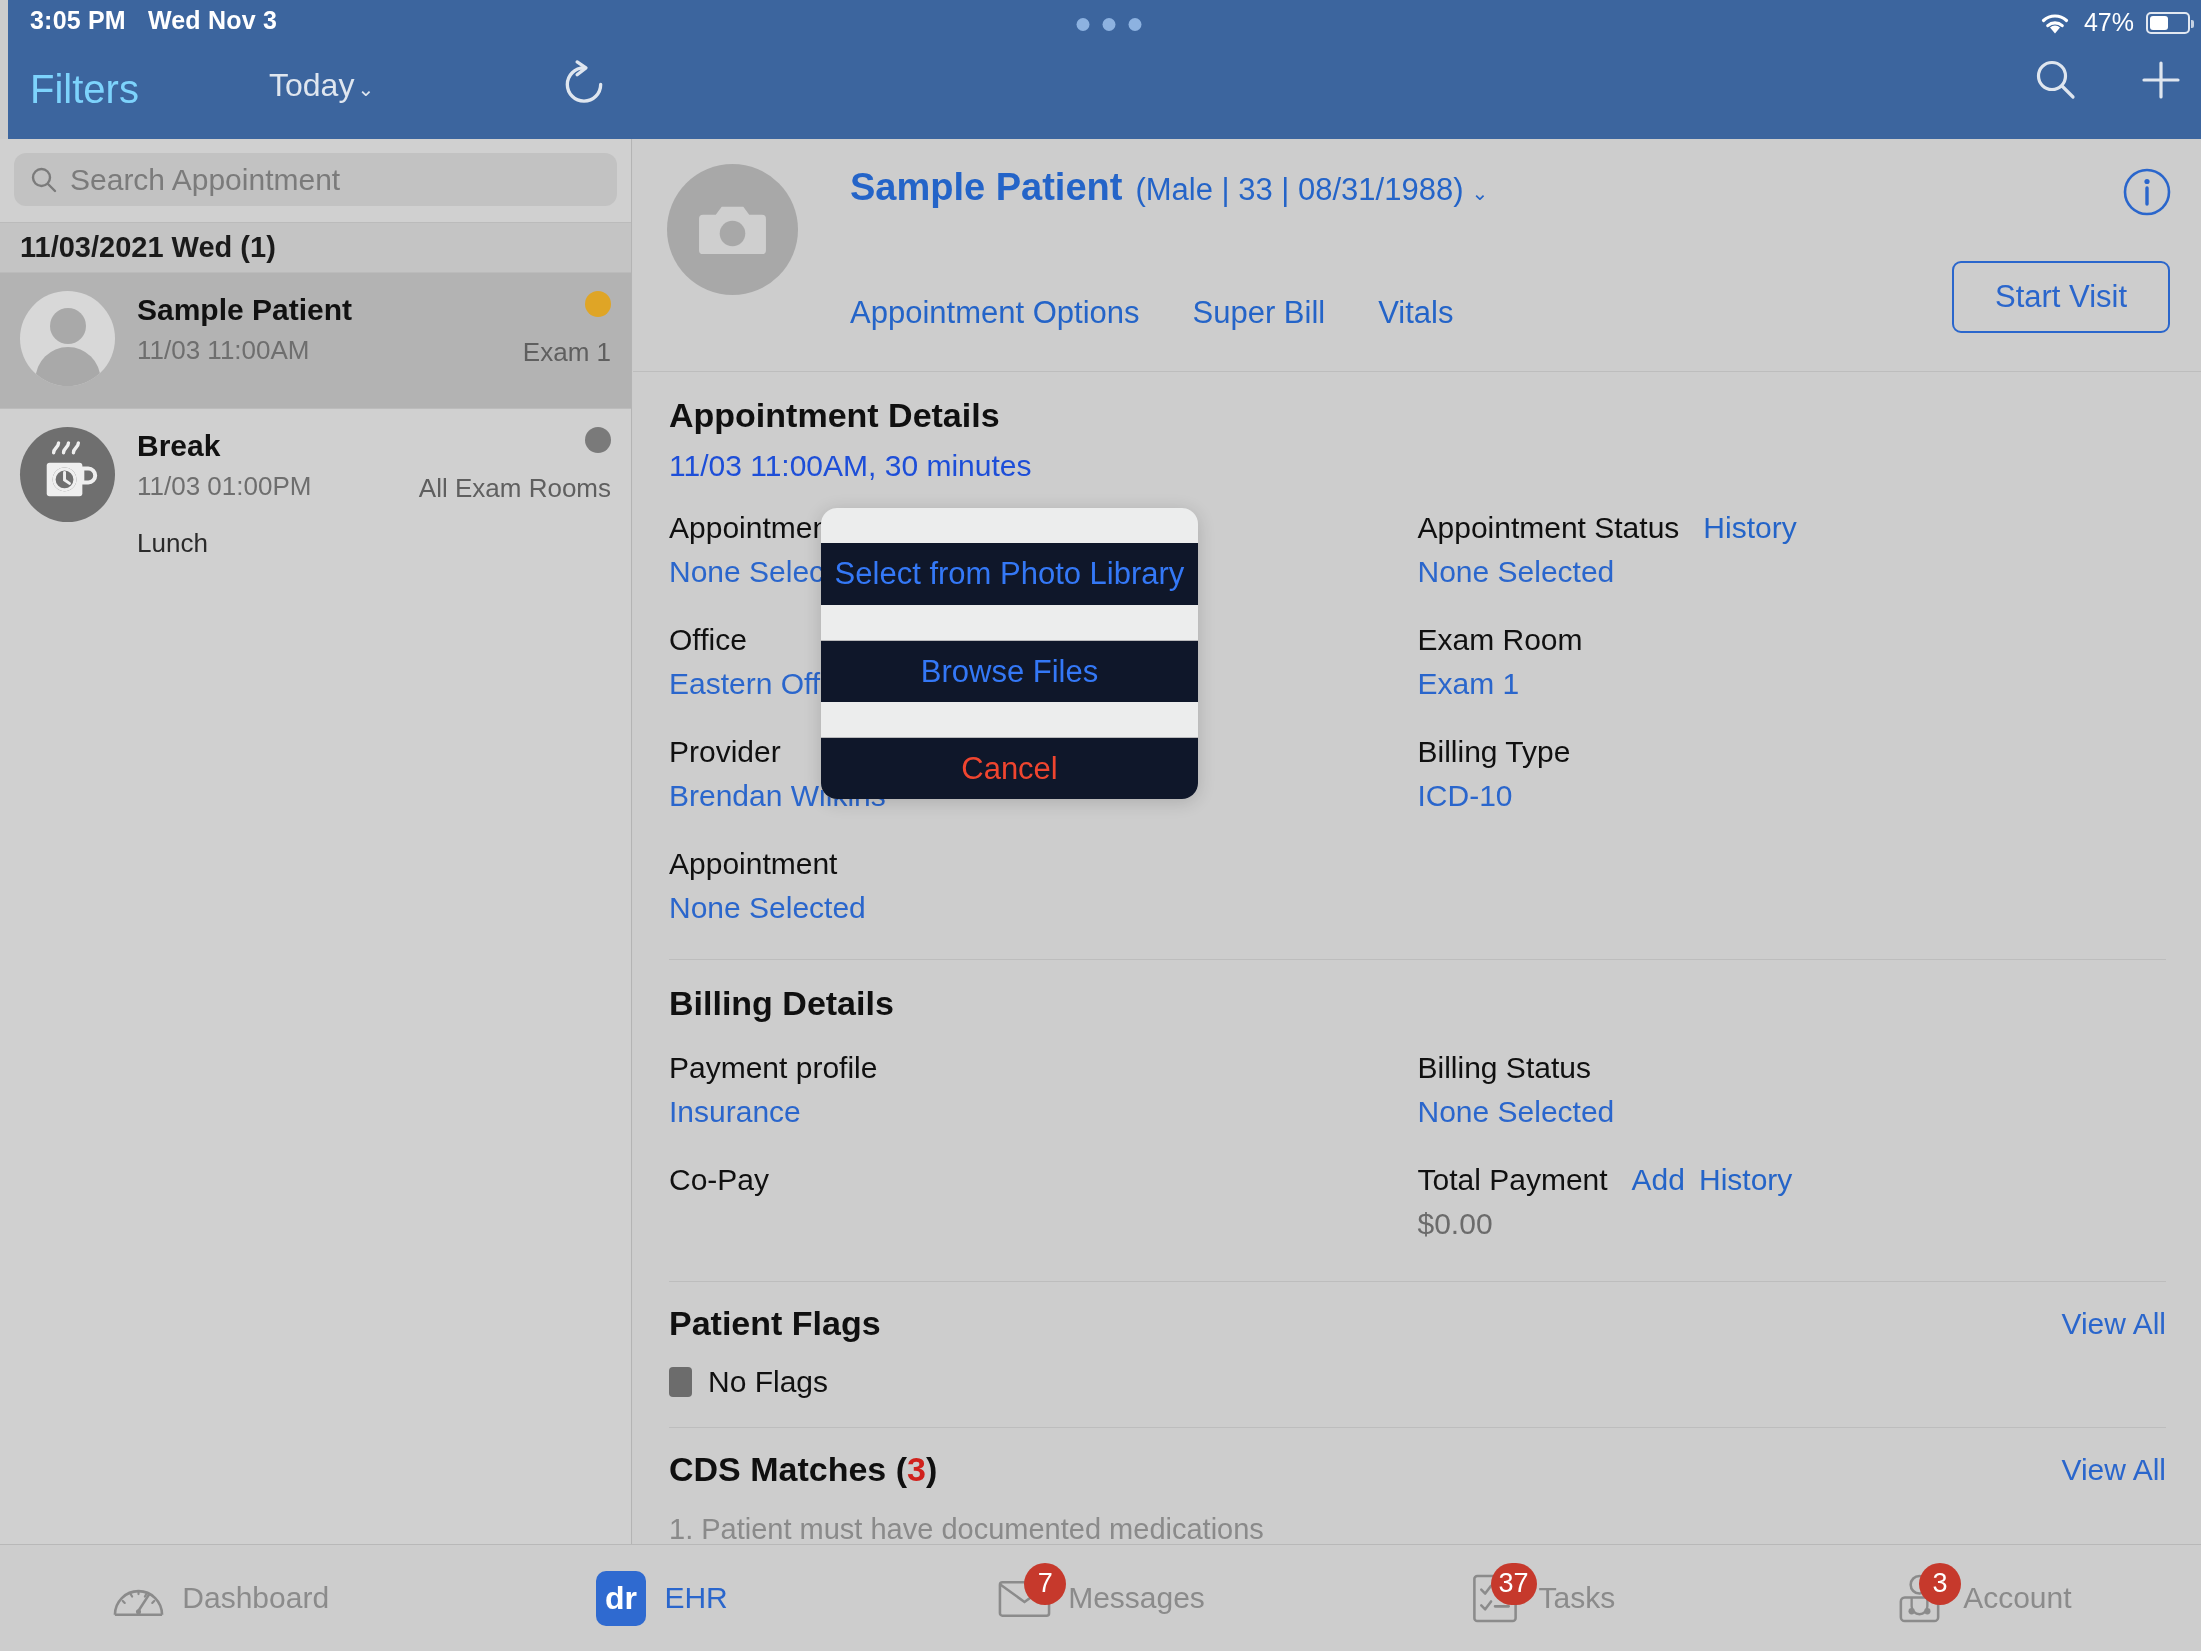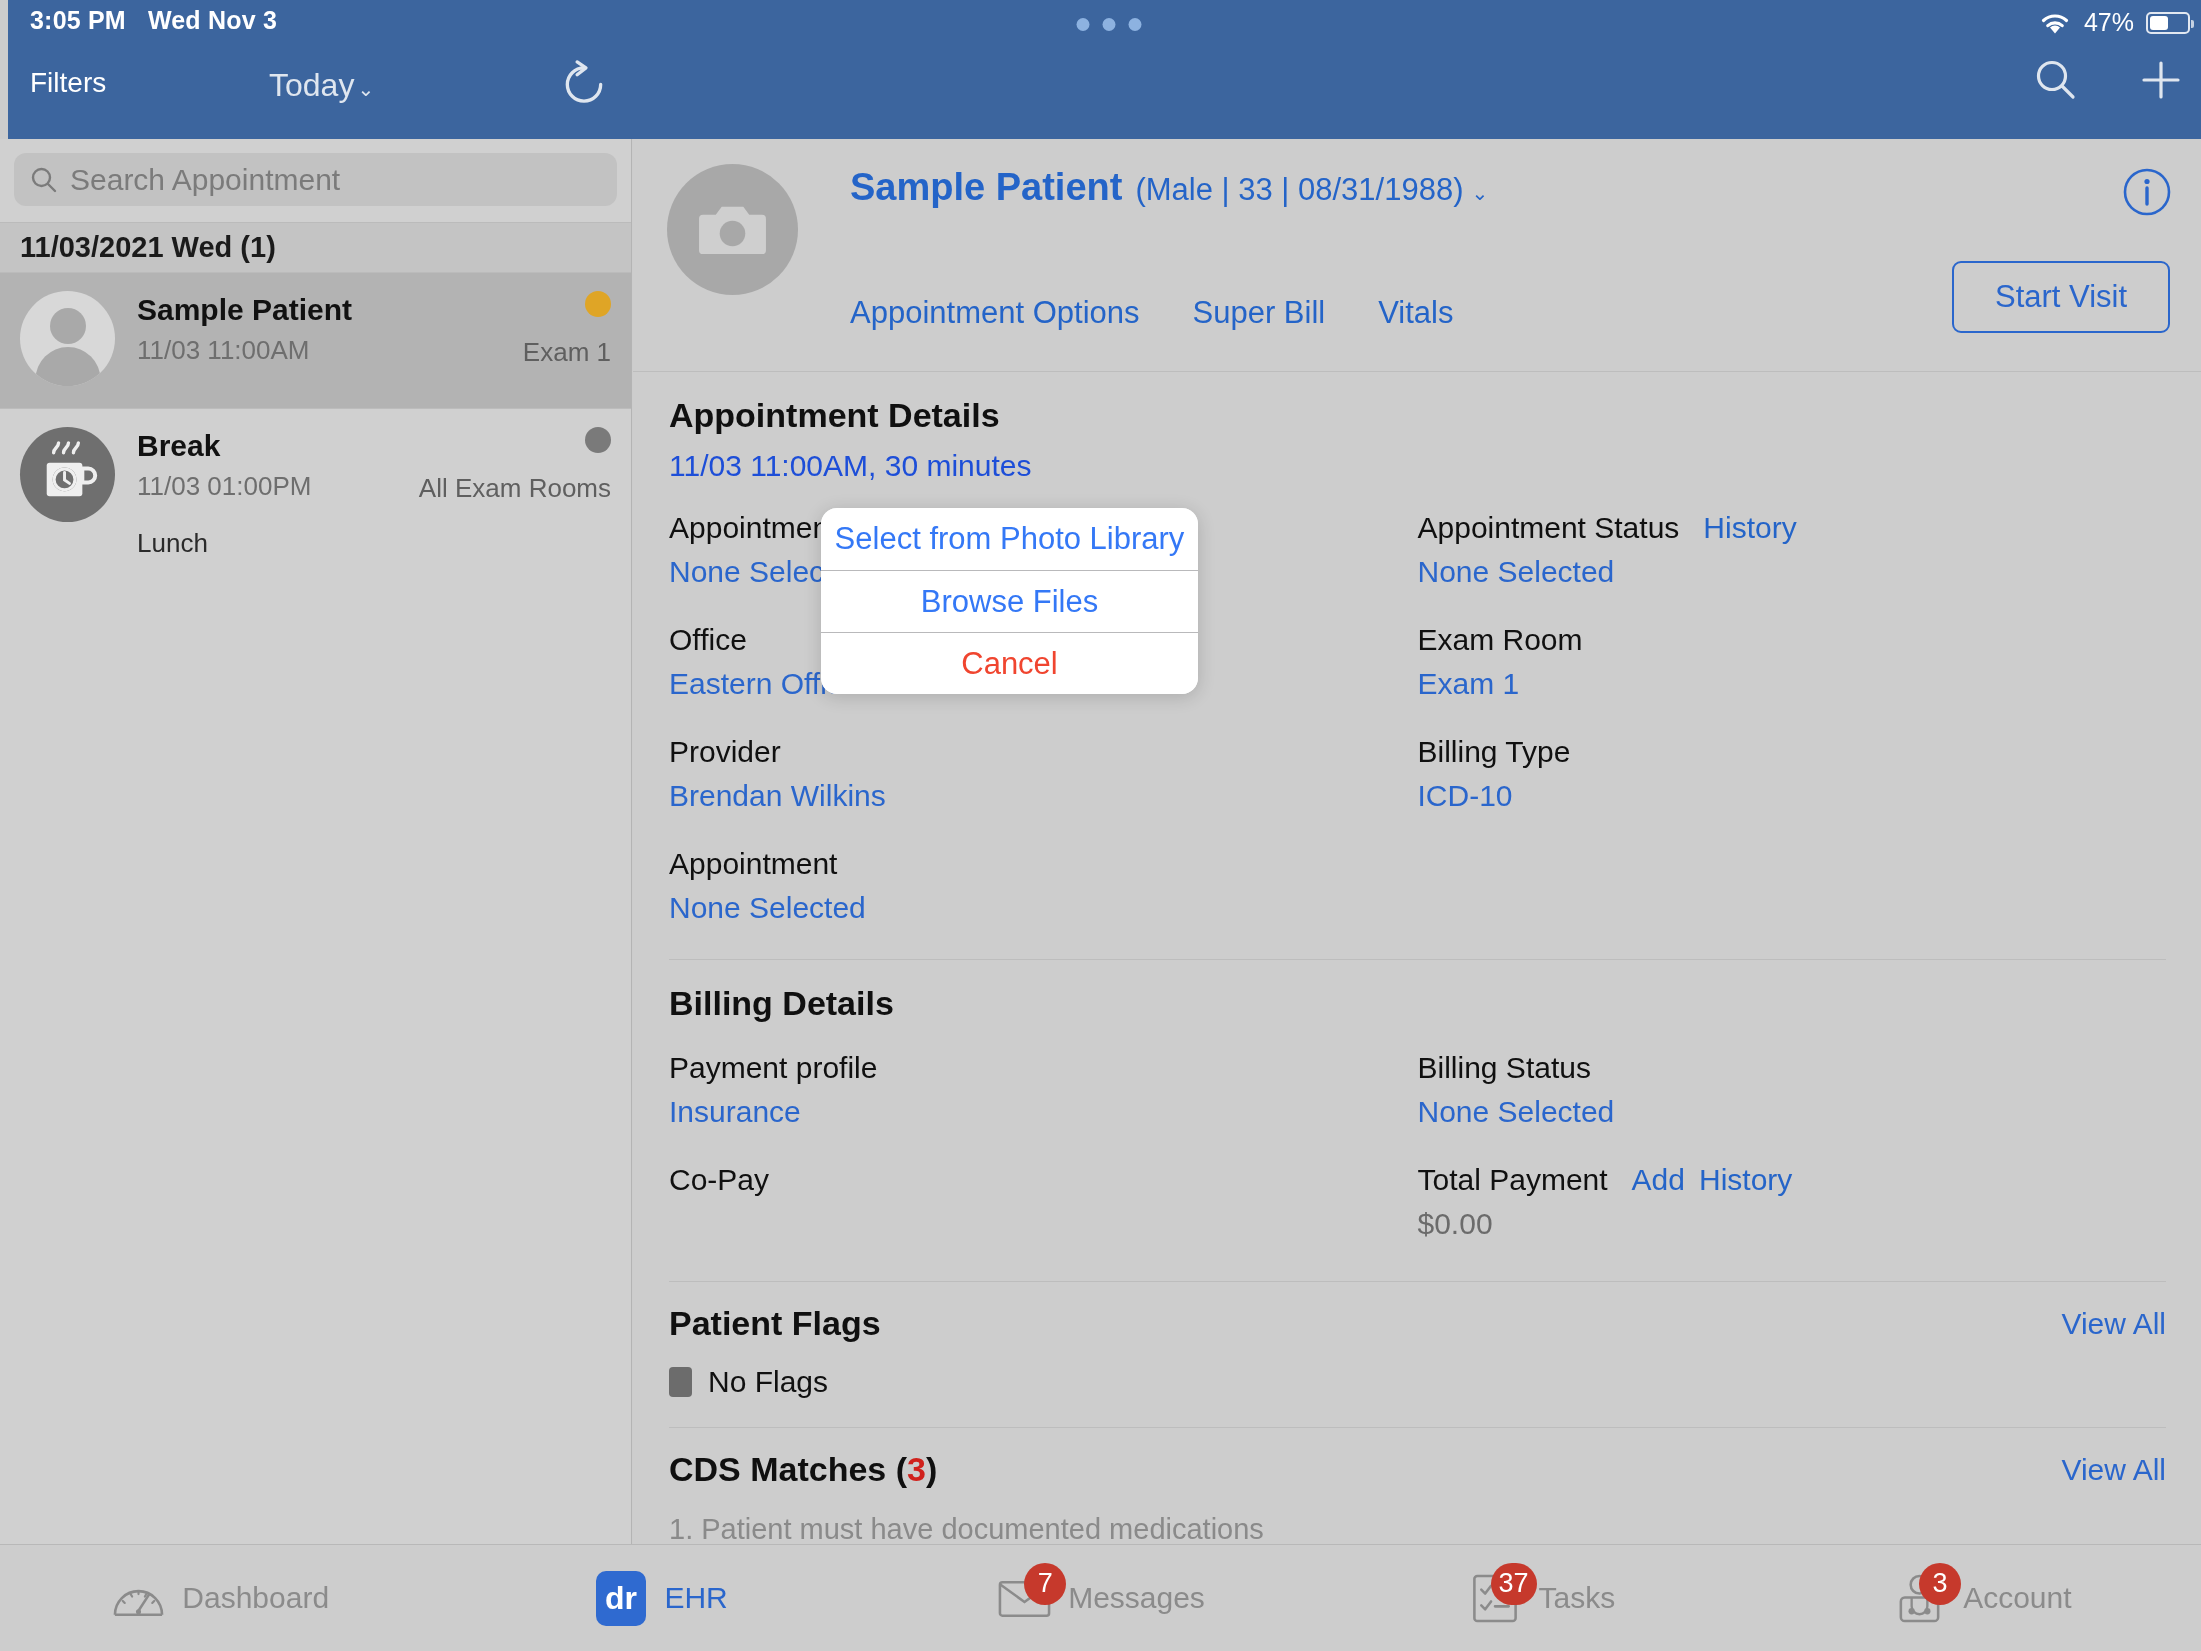--- a/index.html
+++ b/index.html
@@ -43,21 +43,21 @@
   }
   .handle-dots {
     position: absolute; left: 50%; top: 18px; transform: translateX(-50%);
     display: flex; gap: 13px;
   }
   .handle-dots span {
     width: 13px; height: 13px; border-radius: 50%; background: #8db2e0; display: block;
   }
   .nav-filters {
     position: absolute; left: 22px; top: 67px;
-    color: #ffffff; font-size: 28px;
+    color: #7dd3fc; font-size: 40px;
   }
   .nav-today {
     position: absolute; left: 261px; top: 67px;
     color: #dfe6ef; font-size: 32px; display: flex; align-items: flex-end; gap: 3px;
   }
   .nav-today .caret { font-size: 20px; line-height: 30px; }
   .nav-refresh { position: absolute; left: 552px; top: 59px; }
   .topbar-actions {
     position: absolute; right: 26px; top: 57px; display: flex; gap: 59px; align-items: center;
   }
@@ -161,21 +161,21 @@
 
   
   .sheet {
     position: absolute; left: 188px; top: 369px; width: 377px;
     background: #eceded; border-radius: 16px; overflow: hidden;
     box-shadow: 0 3px 18px rgba(0,0,0,.16);
     z-index: 40;
   }
   .sheet-item {
     height: 62px; display: flex; align-items: center; justify-content: center;
-    font-size: 31px; color: #3478f6; cursor: pointer; background: #ffffff;
+    font-size: 31px; color: #3478f6; cursor: pointer; background: #0f172a; margin-top: 35px;
   }
   .sheet-item + .sheet-item { border-top: 1px solid #b9b9bb; }
   .sheet-item.destructive { color: #f0452f; }
 
   
   .tabbar {
     position: absolute; left: 0; bottom: 0; width: 2202px; height: 107px;
     background: #cdcdcd; border-top: 1px solid #b8b8b8;
     display: flex; align-items: center;
   }

